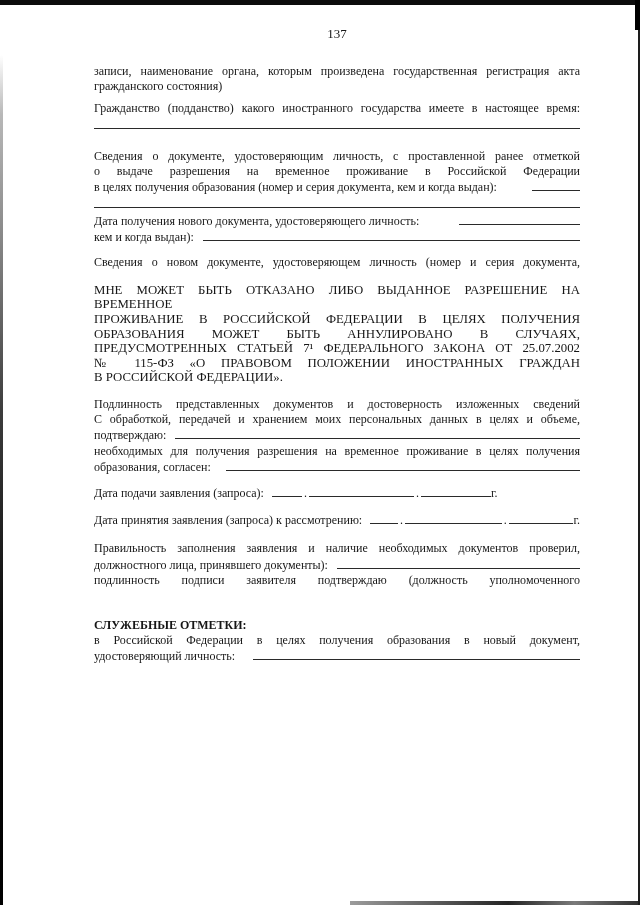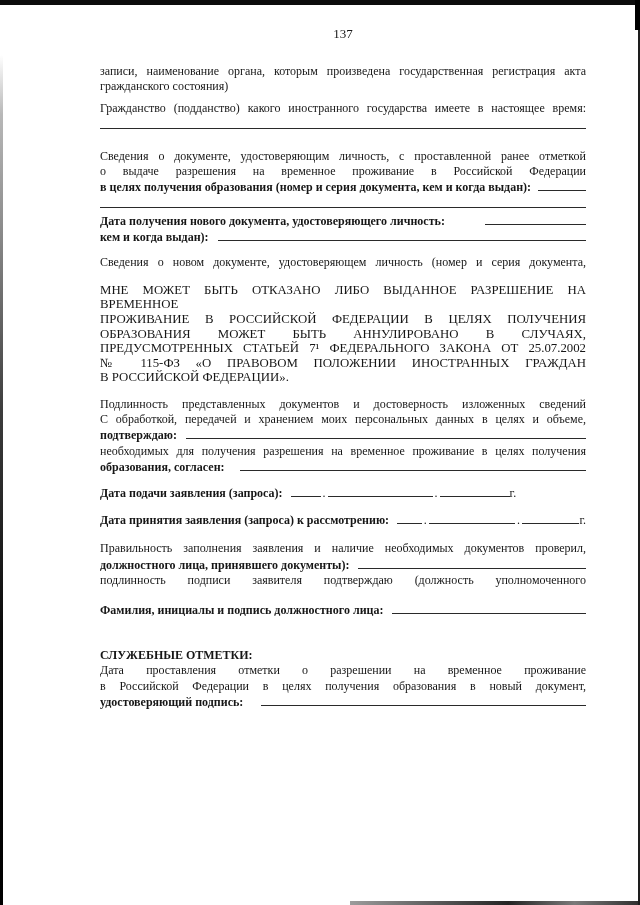--- a/index.html
+++ b/index.html
@@ -1,28 +1,28 @@
 <!DOCTYPE html>
 <html><head>
 <meta charset="utf-8">
 <style>
   html,body{margin:0;padding:0;background:#fff;}
   .page{
     position:relative;width:640px;height:905px;background:#ffffff;
     font-family:"Liberation Serif","DejaVu Serif",serif;color:#161616;
     overflow:hidden;
   }
-  .content{position:absolute;left:100px;top:26px;width:486px;}
+  .content{position:absolute;left:94px;top:26px;width:486px;}
   .pagenum{text-align:center;font-size:13px;line-height:15px;}
   .t{font-size:12px;line-height:15.2px;}
   .caps{font-size:12.8px;line-height:14.6px;}
   .j{text-align:justify;text-align-last:justify;}
   .bold{font-weight:bold;}
   .flexline{display:flex;align-items:baseline;}
-  .lbl{white-space:nowrap;font-weight:bold;}
+  .lbl{white-space:nowrap;}
   .blank{display:inline-block;border-bottom:1.1px solid #2a2a2a;height:11px;}
   .fill{flex:1;margin-left:9px;}
   .blank-row{border-bottom:1.1px solid #2a2a2a;height:1px;width:100%;}
   .dotsep{padding:0 2px;}
   
   .edge-top{position:absolute;top:0;left:0;right:0;height:5px;background:#0c0c0c;}
   .edge-right{position:absolute;top:0;right:0;width:2px;height:100%;background:#1d1d1d;}
   .edge-right-cap{position:absolute;top:0;right:0;width:5px;height:30px;background:#000;}
   .edge-left{position:absolute;top:55px;bottom:0;left:0;width:3px;
     background:linear-gradient(180deg,rgba(255,255,255,0) 0%,#b8b8b8 7%,#8d8d8d 20%,#3c3c3c 42%,#0a0a0a 68%,#000 100%);}
@@ -126,27 +126,22 @@
       <span>г.</span>
     </div>
 
     <div class="t j mt-k">Правильность заполнения заявления и наличие необходимых документов проверил,</div>
     <div class="t flexline">
       <span class="lbl">должностного лица, принявшего документы):</span>
       <span class="blank fill"></span>
     </div>
     <div class="t j">подлинность подписи заявителя подтверждаю (должность уполномоченного</div>
 
-    <div class="t flexline mt-l">
-      <span class="lbl">Фамилия, инициалы и подпись должностного лица:</span>
-      <span class="blank fill"></span>
-    </div>
 
     <div class="t bold mt-m">СЛУЖЕБНЫЕ ОТМЕТКИ:</div>
-    <div class="t j">Дата проставления отметки о разрешении на временное проживание</div>
     <div class="t j">в Российской Федерации в целях получения образования в новый документ,</div>
     <div class="t flexline">
-      <span class="lbl">удостоверяющий подпись:</span>
+      <span class="lbl">удостоверяющий личность:</span>
       <span class="blank fill" style="margin-left:18px;"></span>
     </div>
 
   </div>
 </div>
 
 </body></html>

